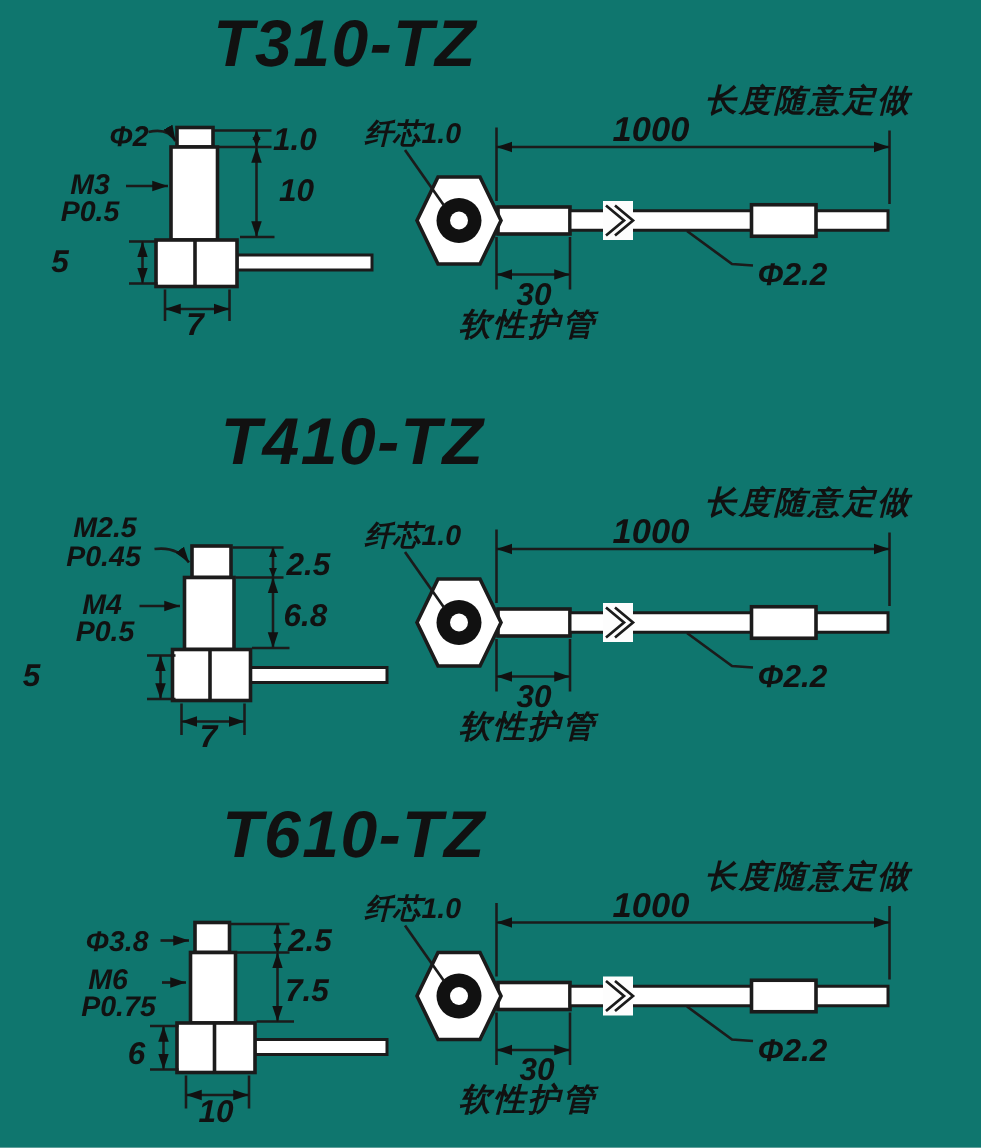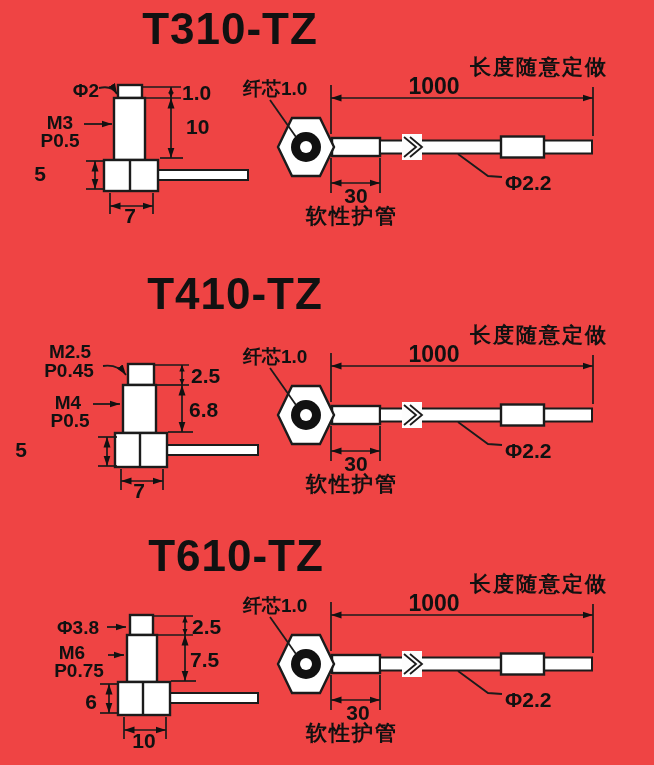--- a/index.html
+++ b/index.html
@@ -1,17 +1,17 @@
 <!DOCTYPE html>
 <html><head>
 <meta charset="utf-8">
 <style>
   html,body{margin:0;padding:0;}
   body{background:#e8e8e8;font-family:"Liberation Sans",sans-serif;}
-  #stage{position:relative;width:654px;height:765px;background:#ef4444;overflow:hidden;}
+  #stage{position:relative;width:654px;height:765px;background:#0f766e;overflow:hidden;font-style:italic;}
   svg{display:block;}
   .outline{fill:#ffffff;stroke:#1b1b1b;stroke-width:2.4;stroke-linejoin:miter;}
   .outline-thin{fill:#ffffff;stroke:#1b1b1b;stroke-width:2;}
   .dim{fill:none;stroke:#1b1b1b;stroke-width:1.7;}
   .lead{fill:none;stroke:#1b1b1b;stroke-width:1.8;}
   .erase{fill:#fdfdfd;stroke:none;}
   .ink{fill:#111111;stroke:none;}
   text{fill:#111111;}
   .t-title{font-size:44px;font-weight:600;letter-spacing:1px;}
   .t-dim{font-size:21px;font-weight:700;}

